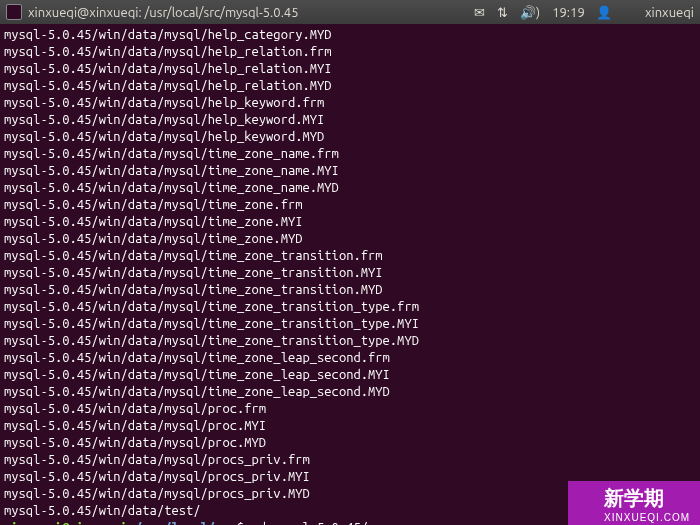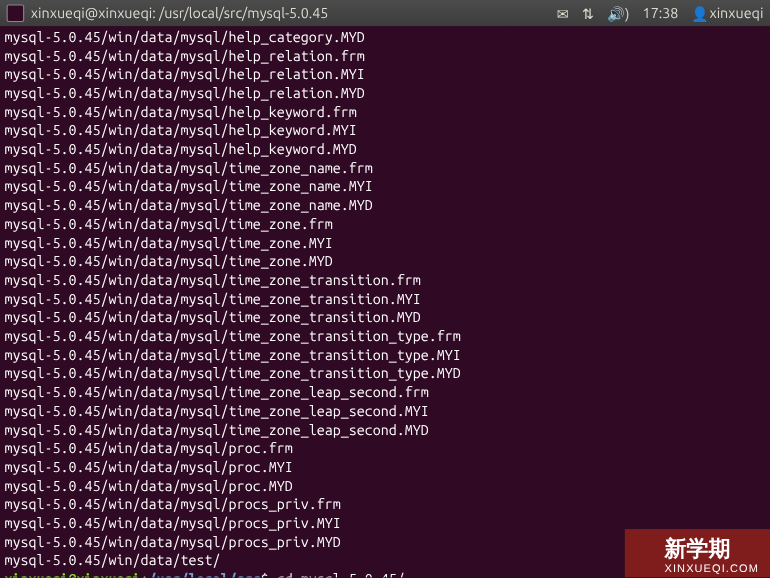--- a/index.html
+++ b/index.html
@@ -1,15 +1,15 @@
 <!DOCTYPE html>
 <html><head>
   <meta charset="utf-8">
   <style>
-    * { margin: 0; padding: 0; box-sizing: border-box; }
+    * { margin: 0; padding: 0; box-sizing: border-box; gap: 32px; }
     body {
       width: 700px;
       height: 525px;
       font-family: "Ubuntu Mono", "DejaVu Sans Mono", monospace;
       background: #2c001e;
       overflow: hidden;
       position: relative;
     }
     .menubar {
       height: 24px;
@@ -57,21 +57,21 @@
       font-family: "Ubuntu Mono", "DejaVu Sans Mono", monospace;
     }
     .line { white-space: pre; }
     .prompt-user { color: #8ae234; font-weight: bold; }
     .prompt-path { color: #729fcf; font-weight: bold; }
     .prompt-sep { color: #ffffff; }
     .watermark {
       position: absolute;
       right: 0;
       bottom: 0;
-      background: #7f1d1d;
+      background: #a21caf;
       color: #fff;
       font-family: sans-serif;
       font-weight: bold;
       font-size: 20px;
       padding: 4px 10px 2px 10px;
       text-align: center;
     }
     .watermark-sub {
       font-size: 10px;
       letter-spacing: 1px;
@@ -85,21 +85,21 @@
 
 <div class="menubar">
   <div class="menubar-left">
     <span class="term-icon"></span>
     <span>xinxueqi@xinxueqi: /usr/local/src/mysql-5.0.45</span>
   </div>
   <div class="menubar-right">
     <span class="indicator-icon">✉</span>
     <span class="indicator-icon">⇅</span>
     <span class="indicator-icon">🔊)</span>
-    <span class="indicator-icon">17:38</span>
+    <span class="indicator-icon">19:19</span>
     <span class="indicator-icon">
       <span>👤</span>
       <span>xinxueqi</span>
     </span>
   </div>
 </div>
 
 <div class="terminal" id="terminal"><div class="line">mysql-5.0.45/win/data/mysql/help_category.MYD</div><div class="line">mysql-5.0.45/win/data/mysql/help_relation.frm</div><div class="line">mysql-5.0.45/win/data/mysql/help_relation.MYI</div><div class="line">mysql-5.0.45/win/data/mysql/help_relation.MYD</div><div class="line">mysql-5.0.45/win/data/mysql/help_keyword.frm</div><div class="line">mysql-5.0.45/win/data/mysql/help_keyword.MYI</div><div class="line">mysql-5.0.45/win/data/mysql/help_keyword.MYD</div><div class="line">mysql-5.0.45/win/data/mysql/time_zone_name.frm</div><div class="line">mysql-5.0.45/win/data/mysql/time_zone_name.MYI</div><div class="line">mysql-5.0.45/win/data/mysql/time_zone_name.MYD</div><div class="line">mysql-5.0.45/win/data/mysql/time_zone.frm</div><div class="line">mysql-5.0.45/win/data/mysql/time_zone.MYI</div><div class="line">mysql-5.0.45/win/data/mysql/time_zone.MYD</div><div class="line">mysql-5.0.45/win/data/mysql/time_zone_transition.frm</div><div class="line">mysql-5.0.45/win/data/mysql/time_zone_transition.MYI</div><div class="line">mysql-5.0.45/win/data/mysql/time_zone_transition.MYD</div><div class="line">mysql-5.0.45/win/data/mysql/time_zone_transition_type.frm</div><div class="line">mysql-5.0.45/win/data/mysql/time_zone_transition_type.MYI</div><div class="line">mysql-5.0.45/win/data/mysql/time_zone_transition_type.MYD</div><div class="line">mysql-5.0.45/win/data/mysql/time_zone_leap_second.frm</div><div class="line">mysql-5.0.45/win/data/mysql/time_zone_leap_second.MYI</div><div class="line">mysql-5.0.45/win/data/mysql/time_zone_leap_second.MYD</div><div class="line">mysql-5.0.45/win/data/mysql/proc.frm</div><div class="line">mysql-5.0.45/win/data/mysql/proc.MYI</div><div class="line">mysql-5.0.45/win/data/mysql/proc.MYD</div><div class="line">mysql-5.0.45/win/data/mysql/procs_priv.frm</div><div class="line">mysql-5.0.45/win/data/mysql/procs_priv.MYI</div><div class="line">mysql-5.0.45/win/data/mysql/procs_priv.MYD</div><div class="line">mysql-5.0.45/win/data/test/</div><div class="line"><span class="prompt-user">xinxueqi@xinxueqi</span><span class="prompt-sep">:</span><span class="prompt-path">/usr/local/src</span><span class="prompt-sep">$</span><span> cd mysql-5.0.45/</span></div></div>
 
 <div class="watermark">

